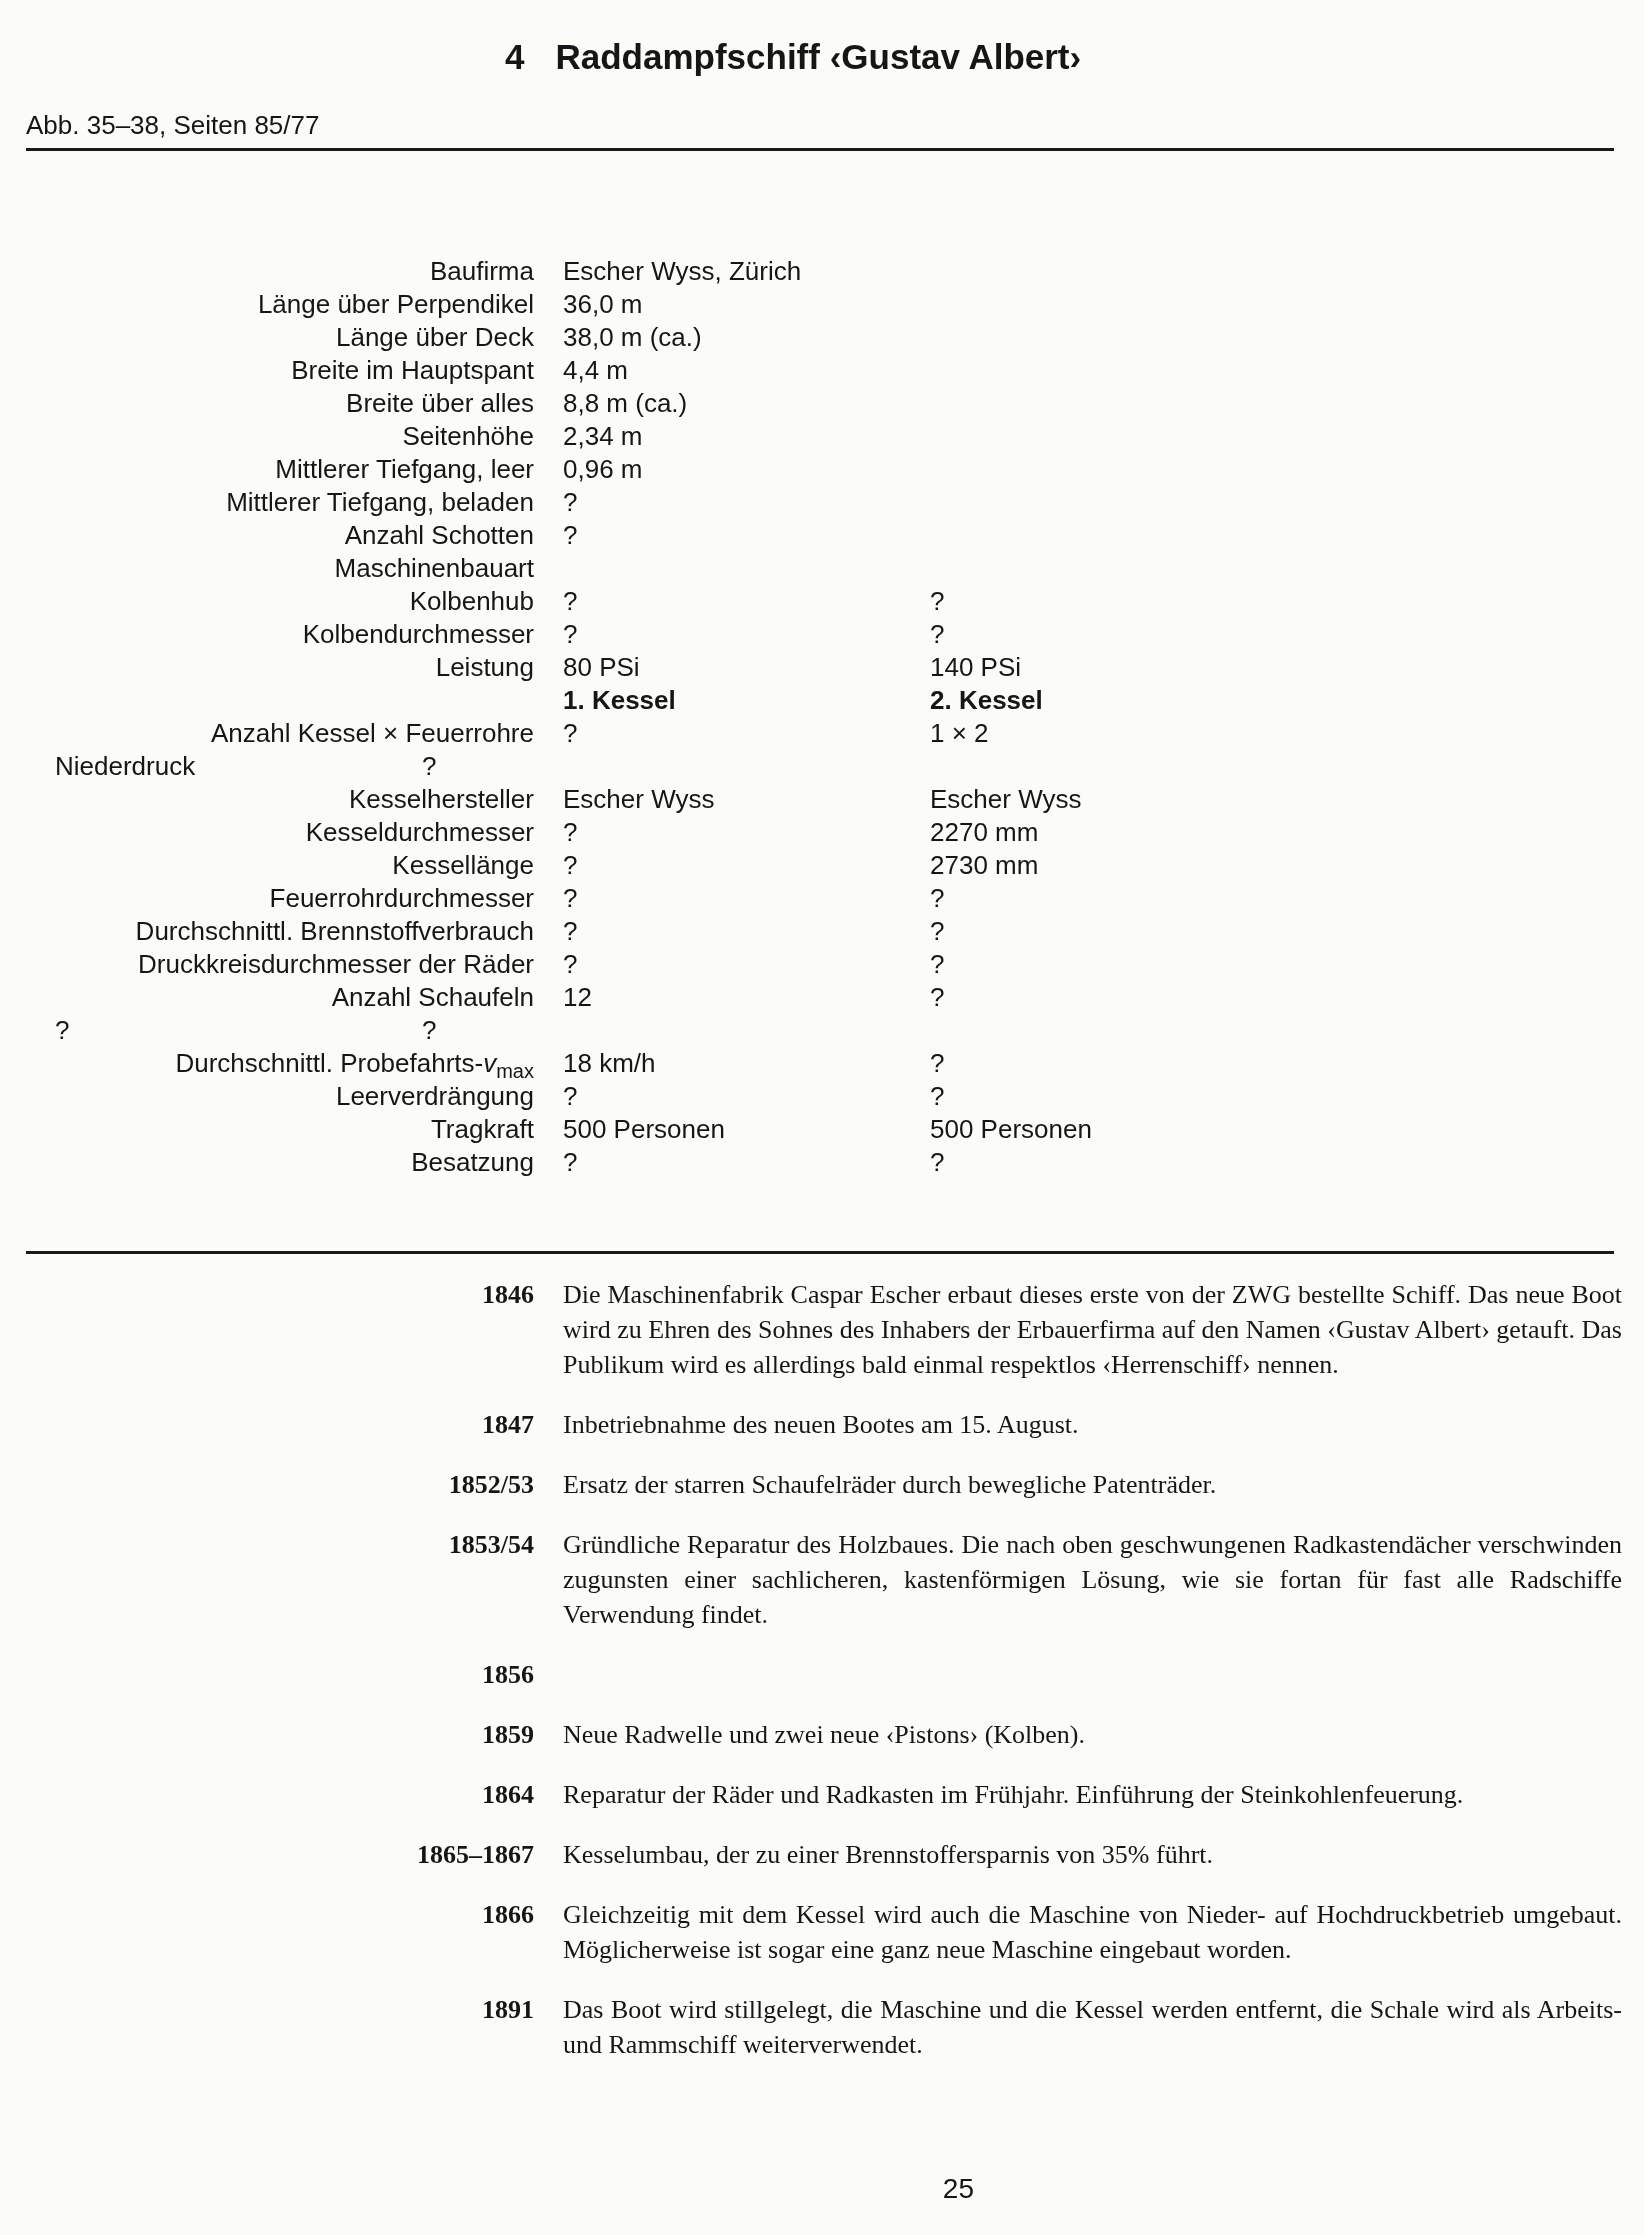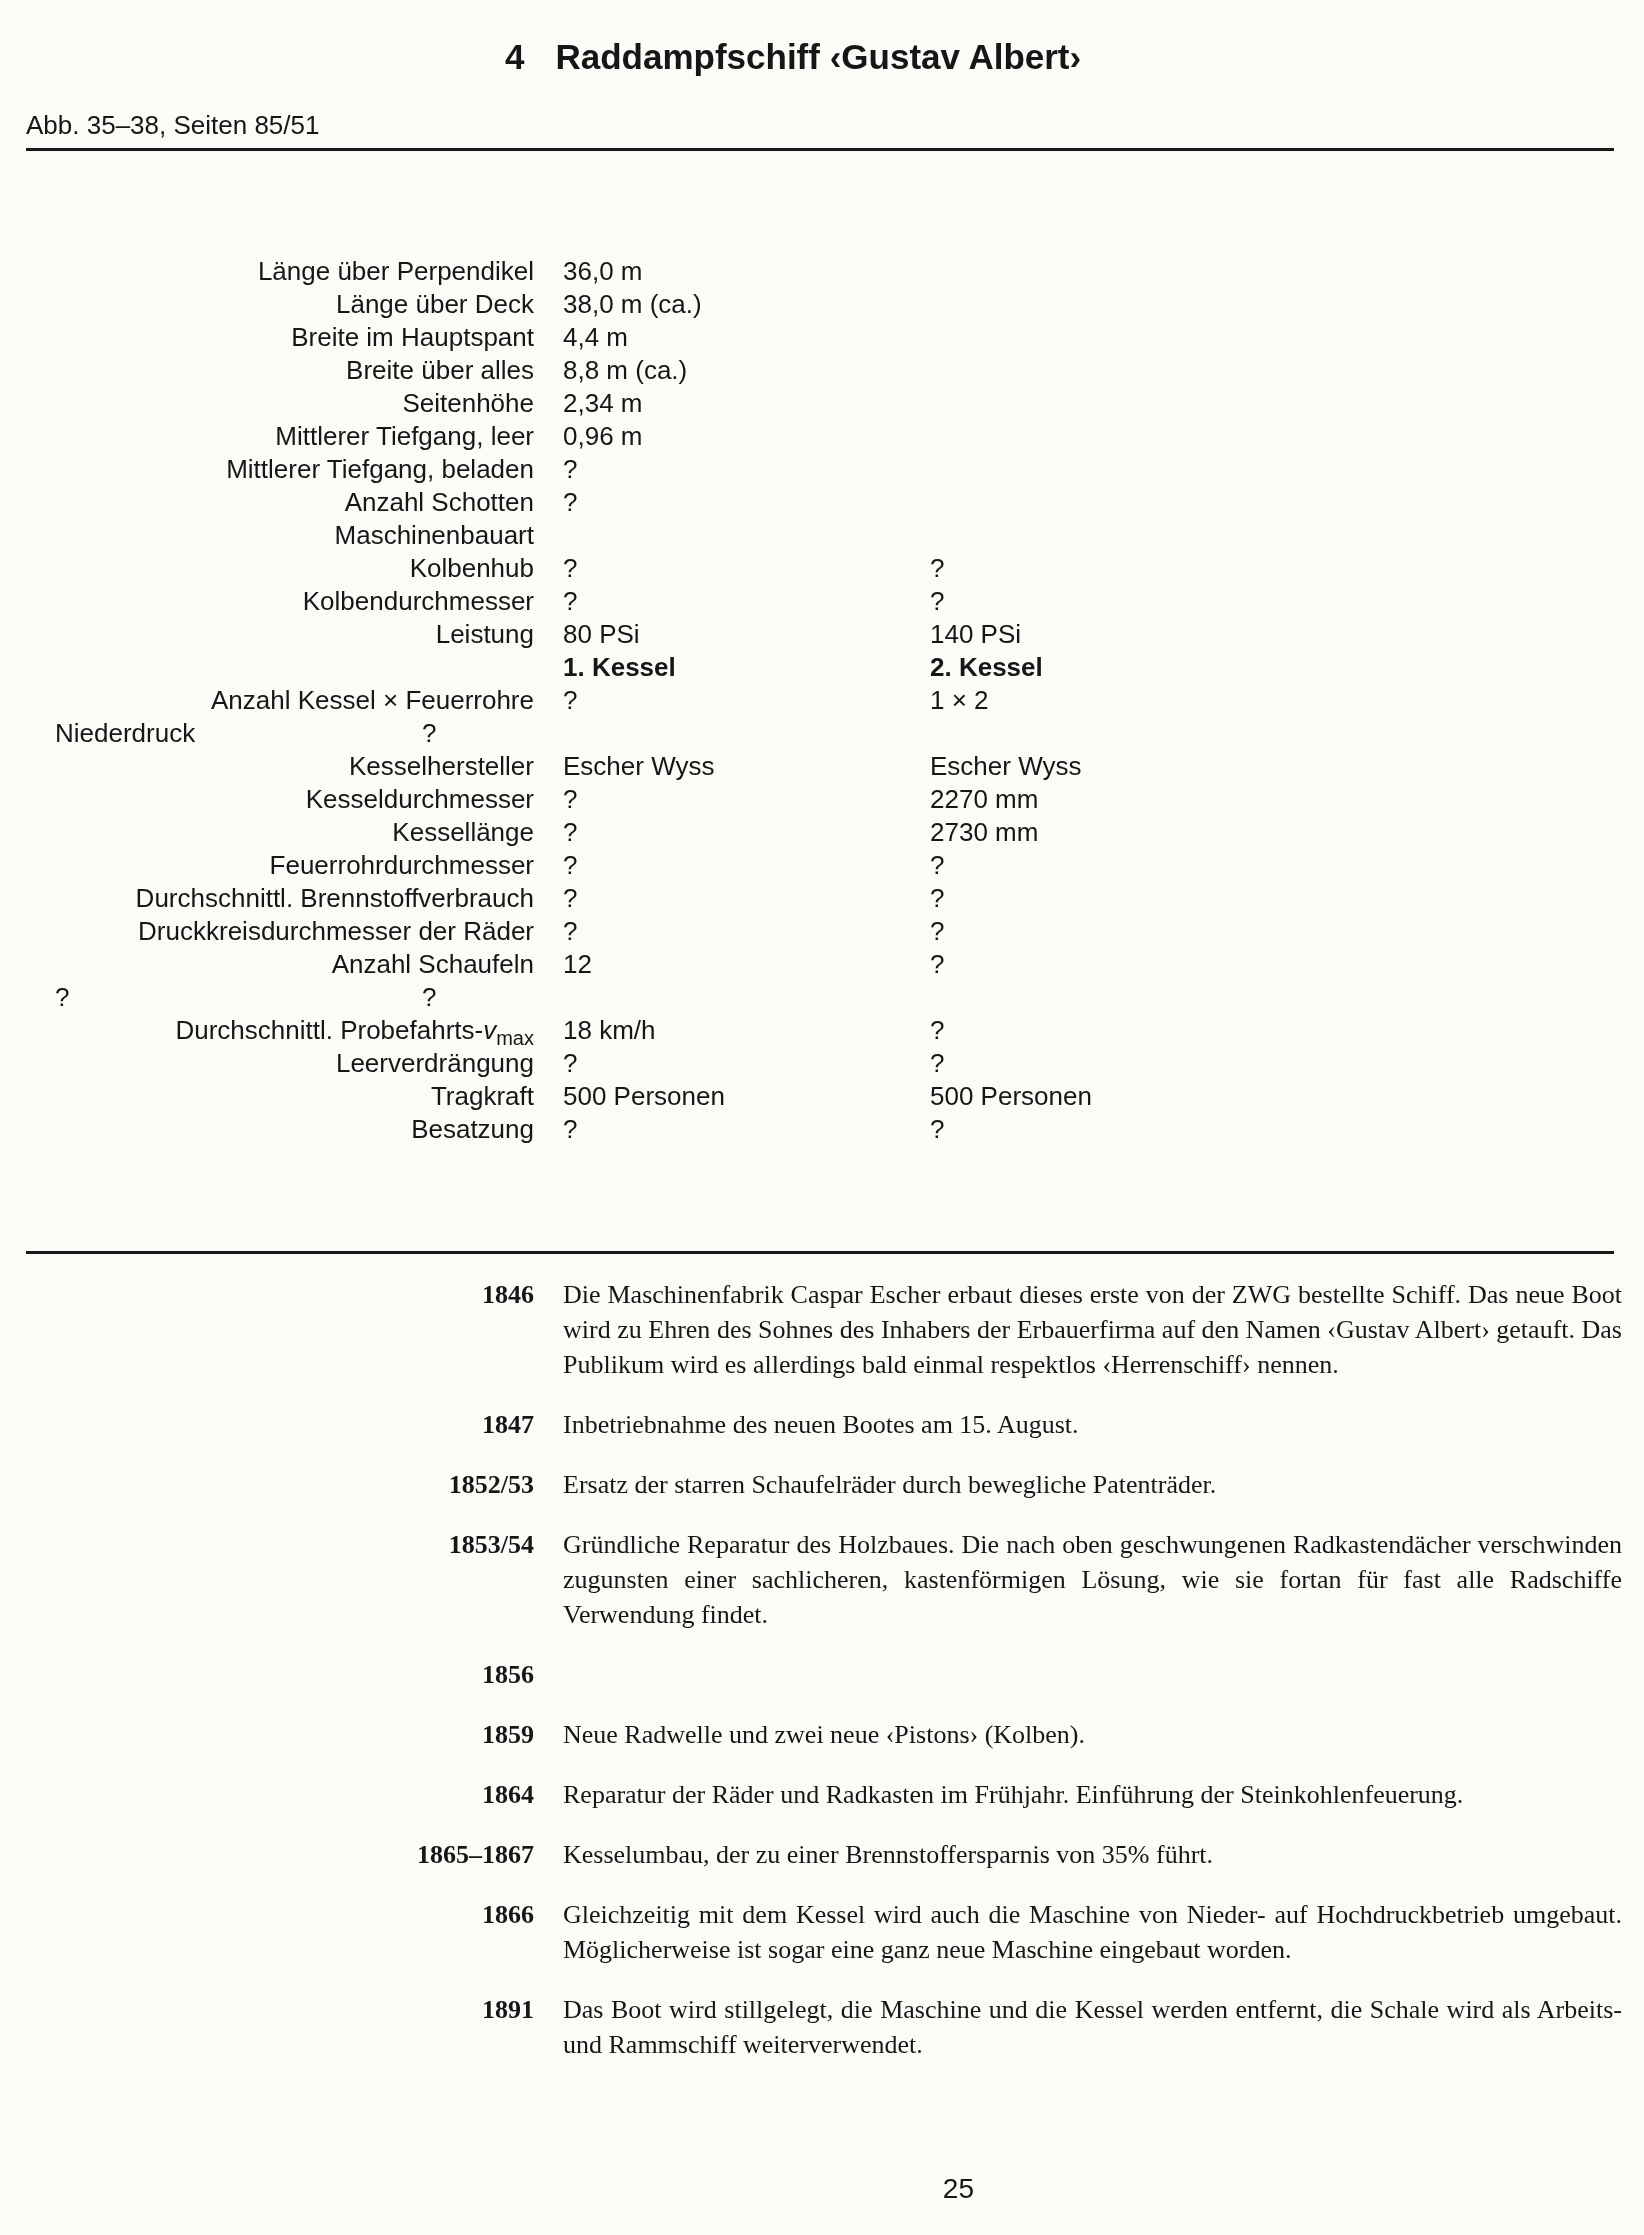--- a/index.html
+++ b/index.html
@@ -61,28 +61,33 @@
 </head>
 <body>
 
 <div class="page">
 
   <div class="title">
     <span>4</span>
     <span>Raddampfschiff ‹Gustav Albert›</span>
   </div>
 
-  <div class="figref">Abb. 35–38, Seiten 85/51</div>
+  <div class="figref">Abb. 35–38, Seiten 85/77</div>
 
   <div class="rule rule-top"></div>
 
   <div class="spec">
 
     <div>
 
+    <div class="spec-row">
+        <div class="spec-label">Baufirma</div>
+        <div class="spec-val1">Escher Wyss, Zürich</div>
+        <div class="spec-val2"></div>
+      </div>
         <div class="spec-row">
         <div class="spec-label">Länge über Perpendikel</div>
         <div class="spec-val1">36,0 m</div>
         <div class="spec-val2"></div>
       </div>
         <div class="spec-row">
         <div class="spec-label">Länge über Deck</div>
         <div class="spec-val1">38,0 m (ca.)</div>
         <div class="spec-val2"></div>
       </div>

